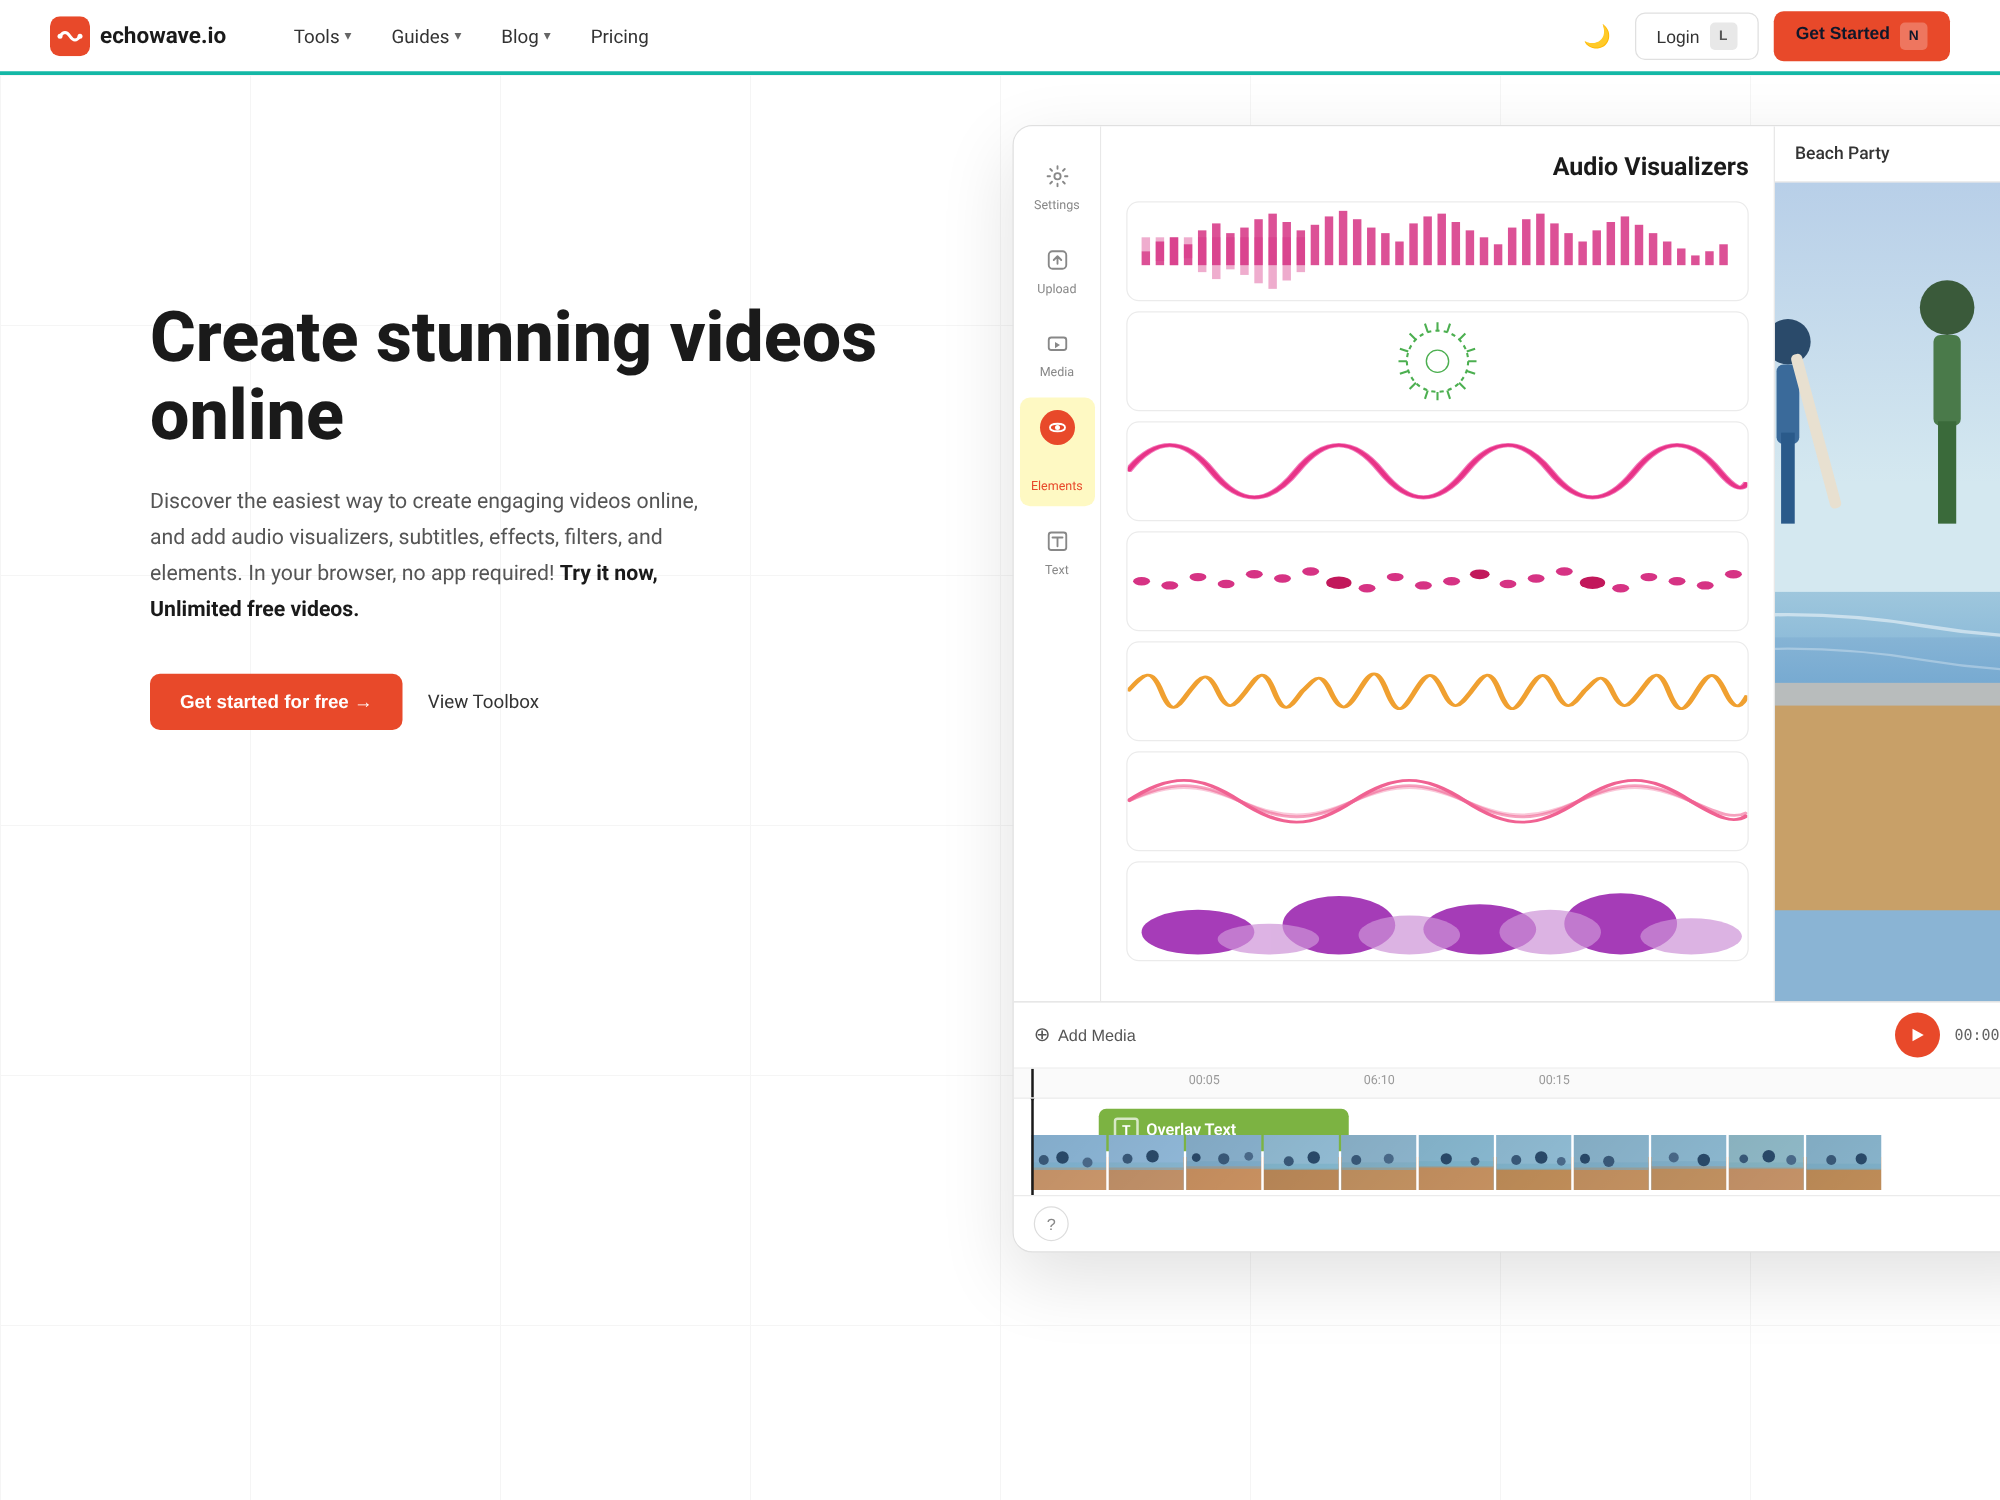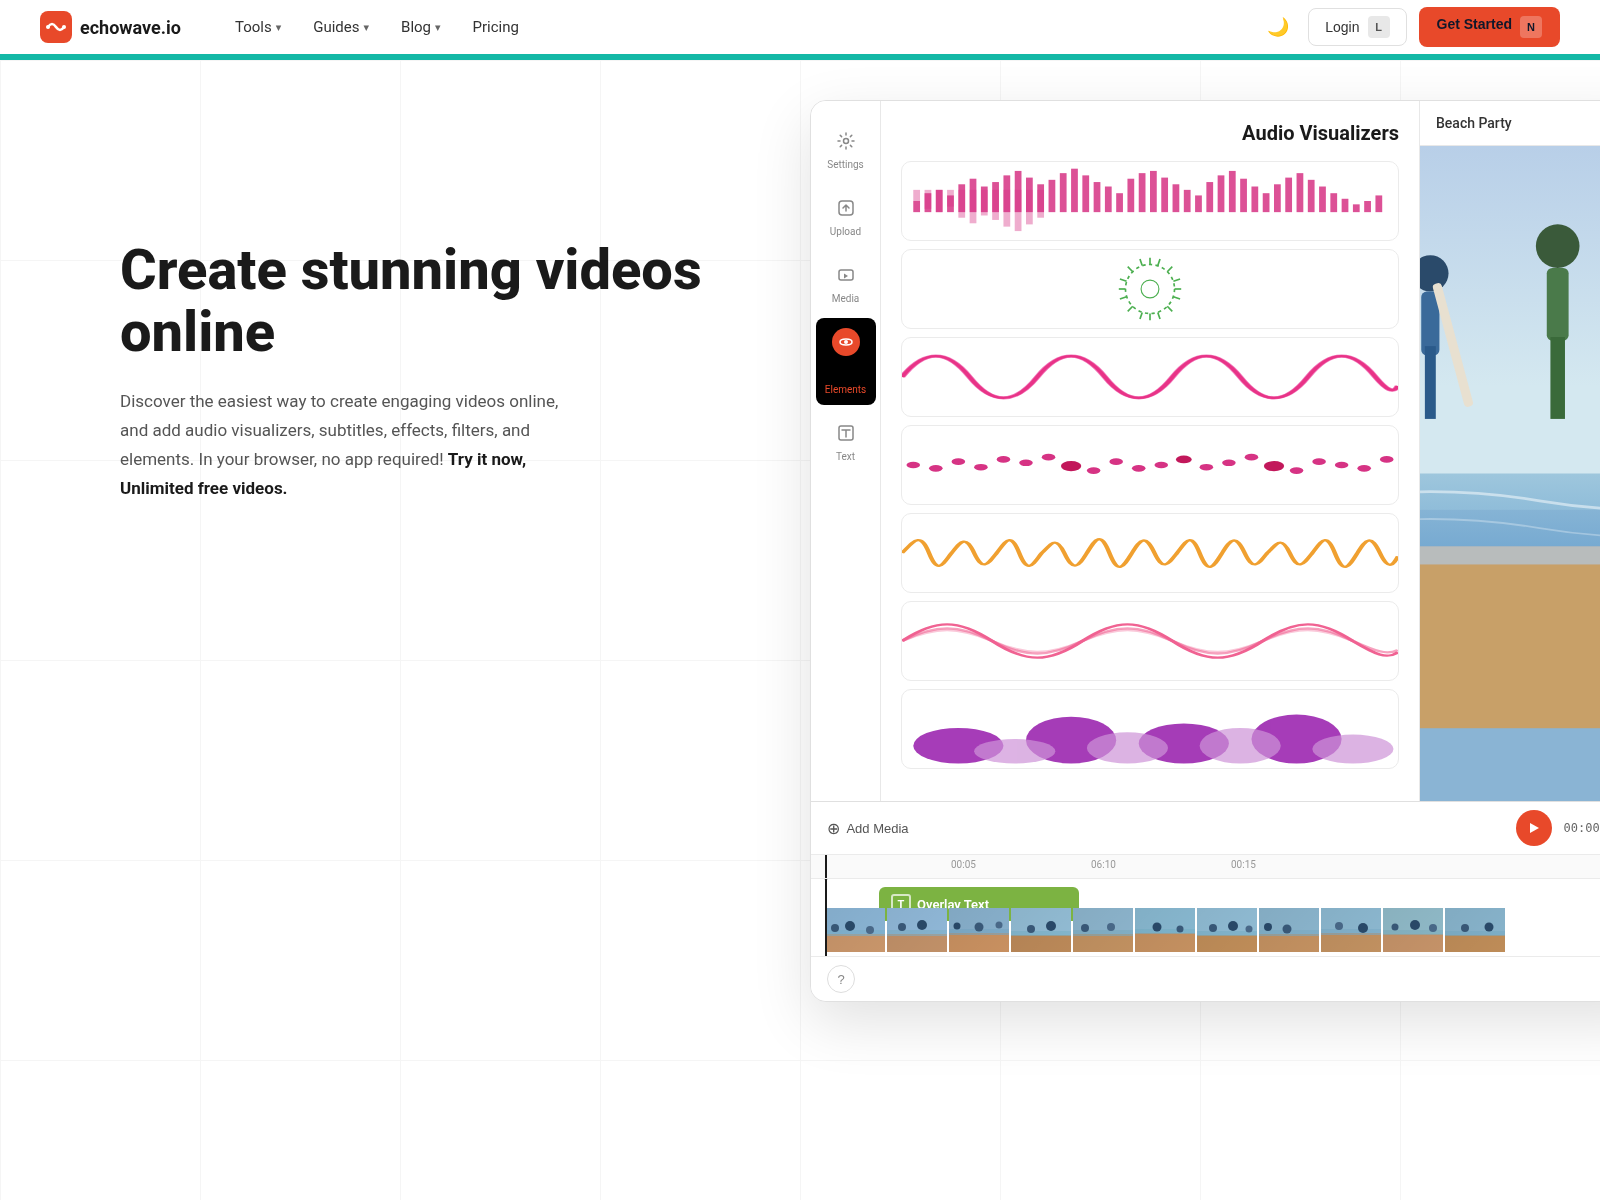--- a/index.html
+++ b/index.html
@@ -10,21 +10,21 @@
       min-height: 1200px;
       overflow-x: hidden;
     }
 
     
     nav {
       display: flex;
       align-items: center;
       padding: 0 40px;
       height: 60px;
-      border-bottom: 6px solid #14b8a6;
+      border-bottom: 3px solid #14b8a6;
       position: relative;
       z-index: 10;
       background: #fff;
     }
     .logo {
       display: flex;
       align-items: center;
       gap: 8px;
       margin-right: 40px;
       text-decoration: none;
@@ -230,21 +230,21 @@
       display: flex;
       flex-direction: column;
       align-items: center;
       gap: 4px;
       padding: 10px 8px;
       cursor: pointer;
       border-radius: 8px;
       width: 60px;
     }
     .sidebar-item.active {
-      background: #000000;
+      background: #fef9c3;
       gap: 28px;
     }
     .sidebar-icon {
       width: 28px;
       height: 28px;
       display: flex;
       align-items: center;
       justify-content: center;
       border-radius: 50%;
     }
@@ -538,20 +538,26 @@
 <div class="page-content">
   <div class="grid-bg"></div>
 
   <div class="hero">
 
     <div class="hero-left">
       <h1 class="hero-title">Create stunning videos online</h1>
       <p class="hero-desc">
         Discover the easiest way to create engaging videos online, and add audio visualizers, subtitles, effects, filters, and elements. In your browser, no app required! <strong>Try it now, Unlimited free videos.</strong>
       </p>
+      <div class="hero-actions">
+        <button class="cta-btn">
+          <span>Get started for free →</span>
+        </button>
+        <a class="toolbox-link">View Toolbox</a>
+      </div>
     </div>
 
     <div class="app-mockup">
       <div class="app-inner">
 
         <div class="app-sidebar">
           <div class="sidebar-item">
             <div class="sidebar-icon">
               <svg width="18" height="18" viewBox="0 0 18 18" fill="none">
                 <circle cx="9" cy="9" r="2.5" stroke="#888" stroke-width="1.5"></circle>

